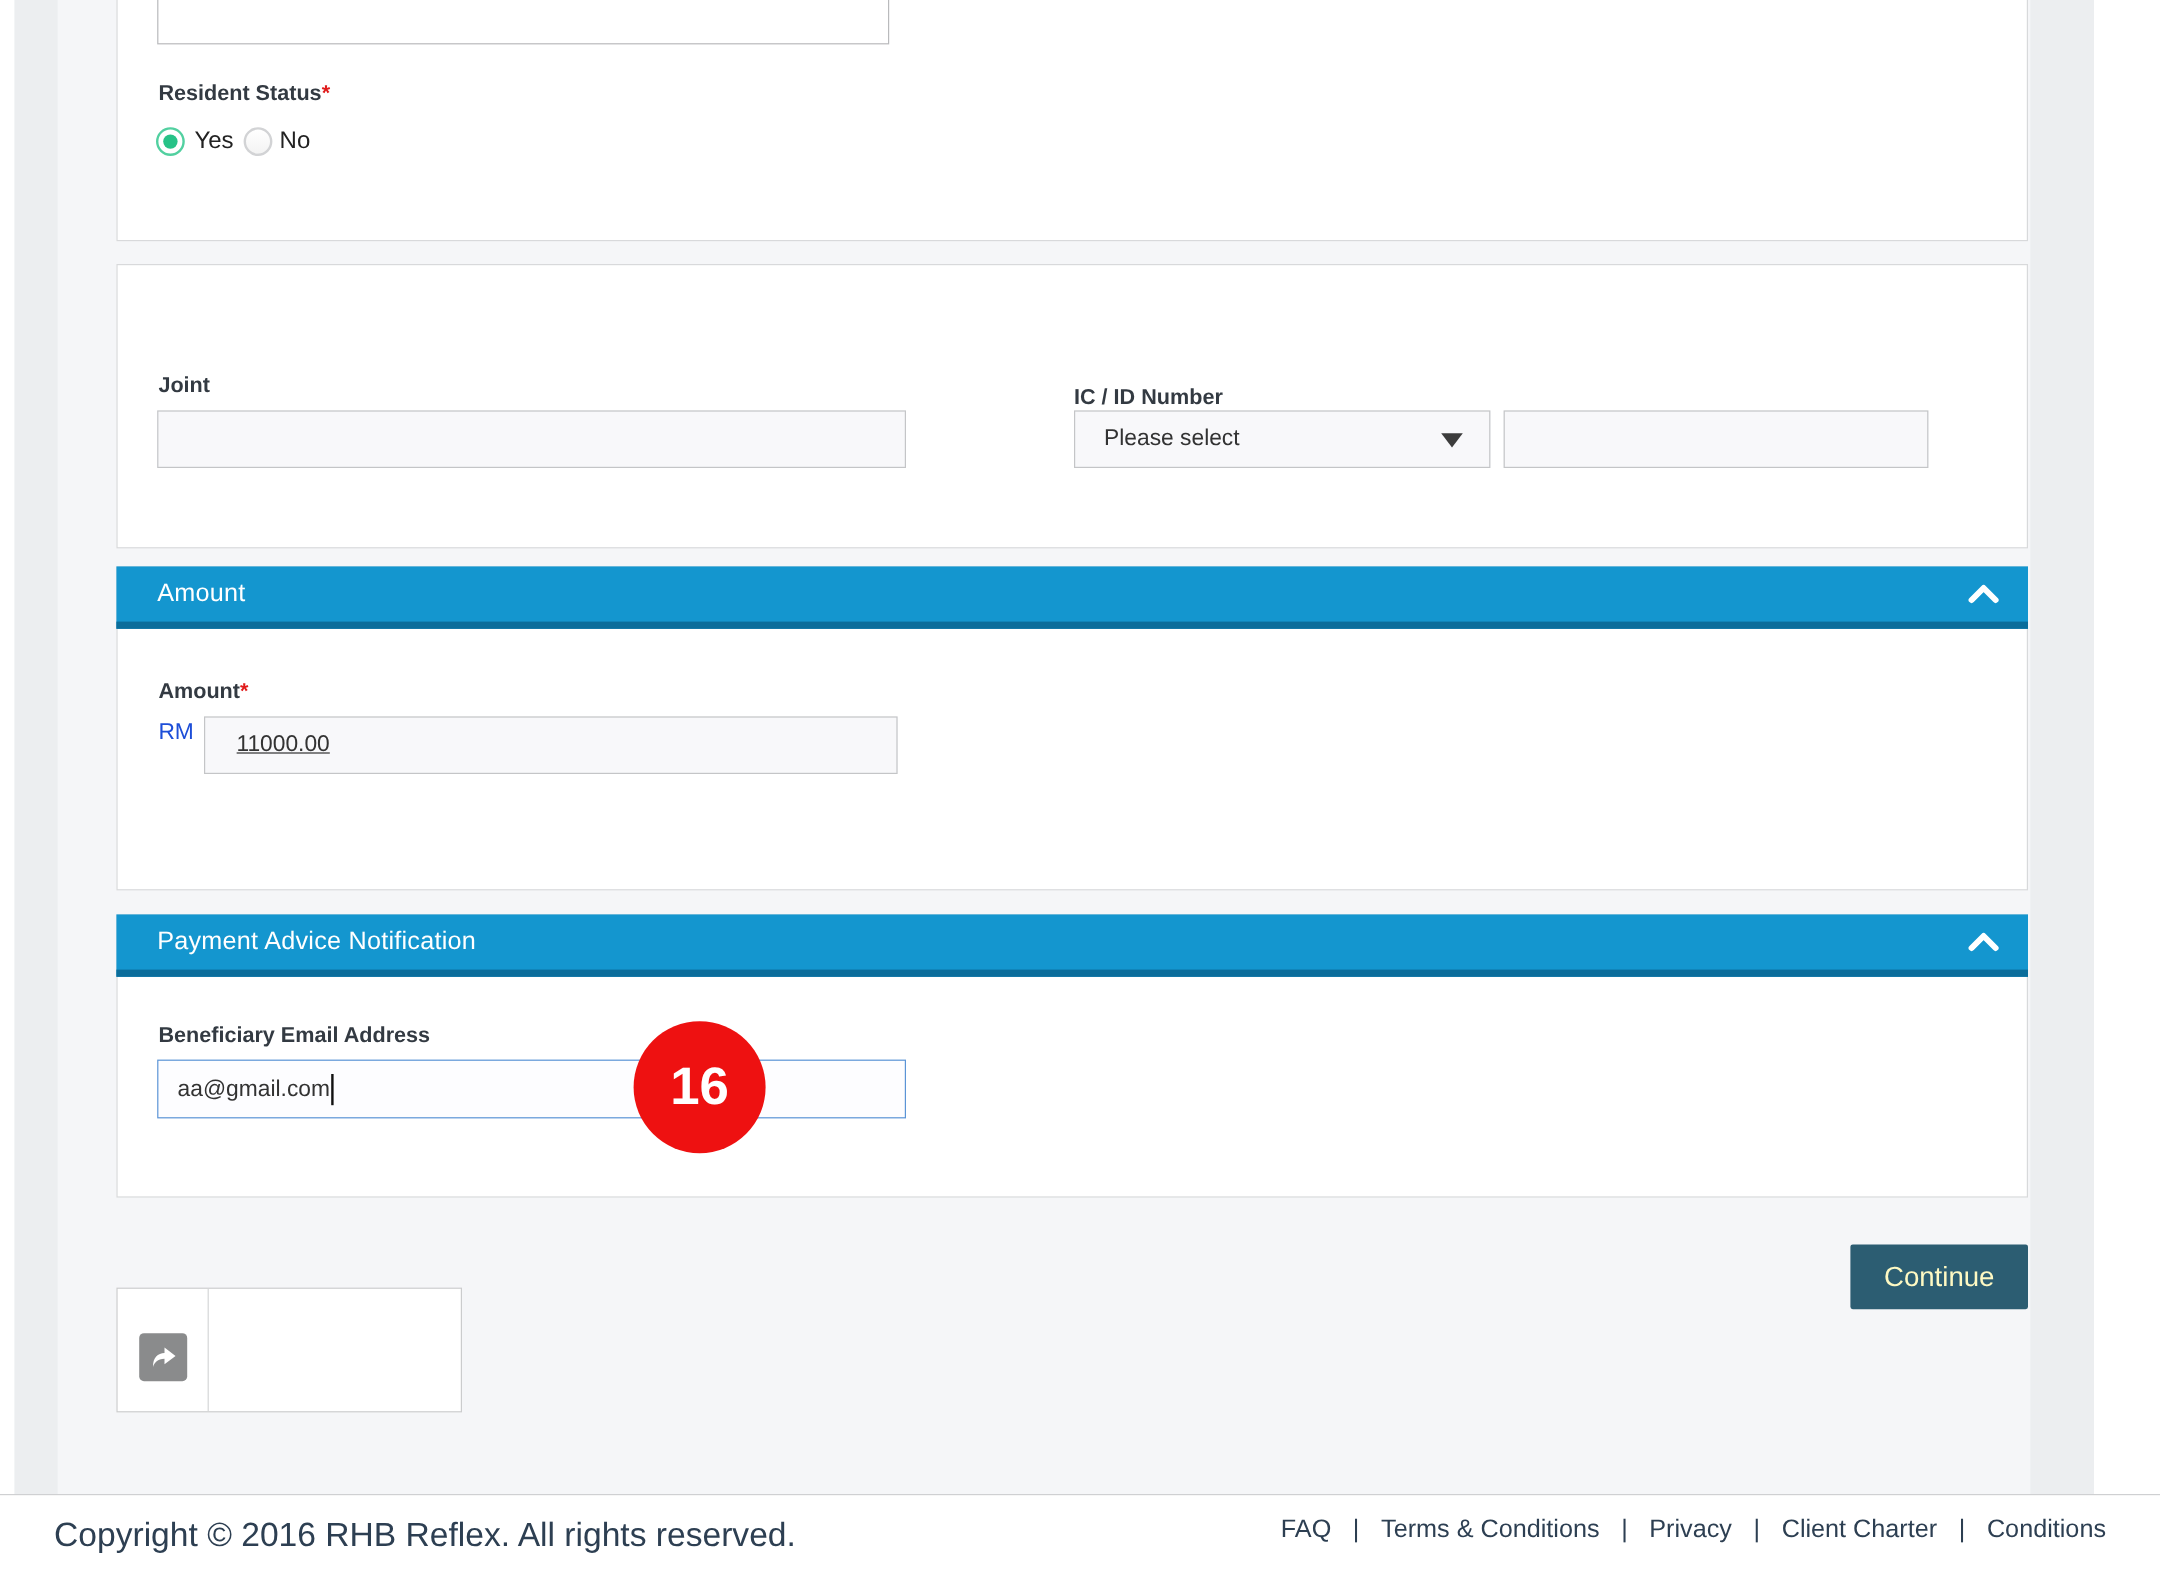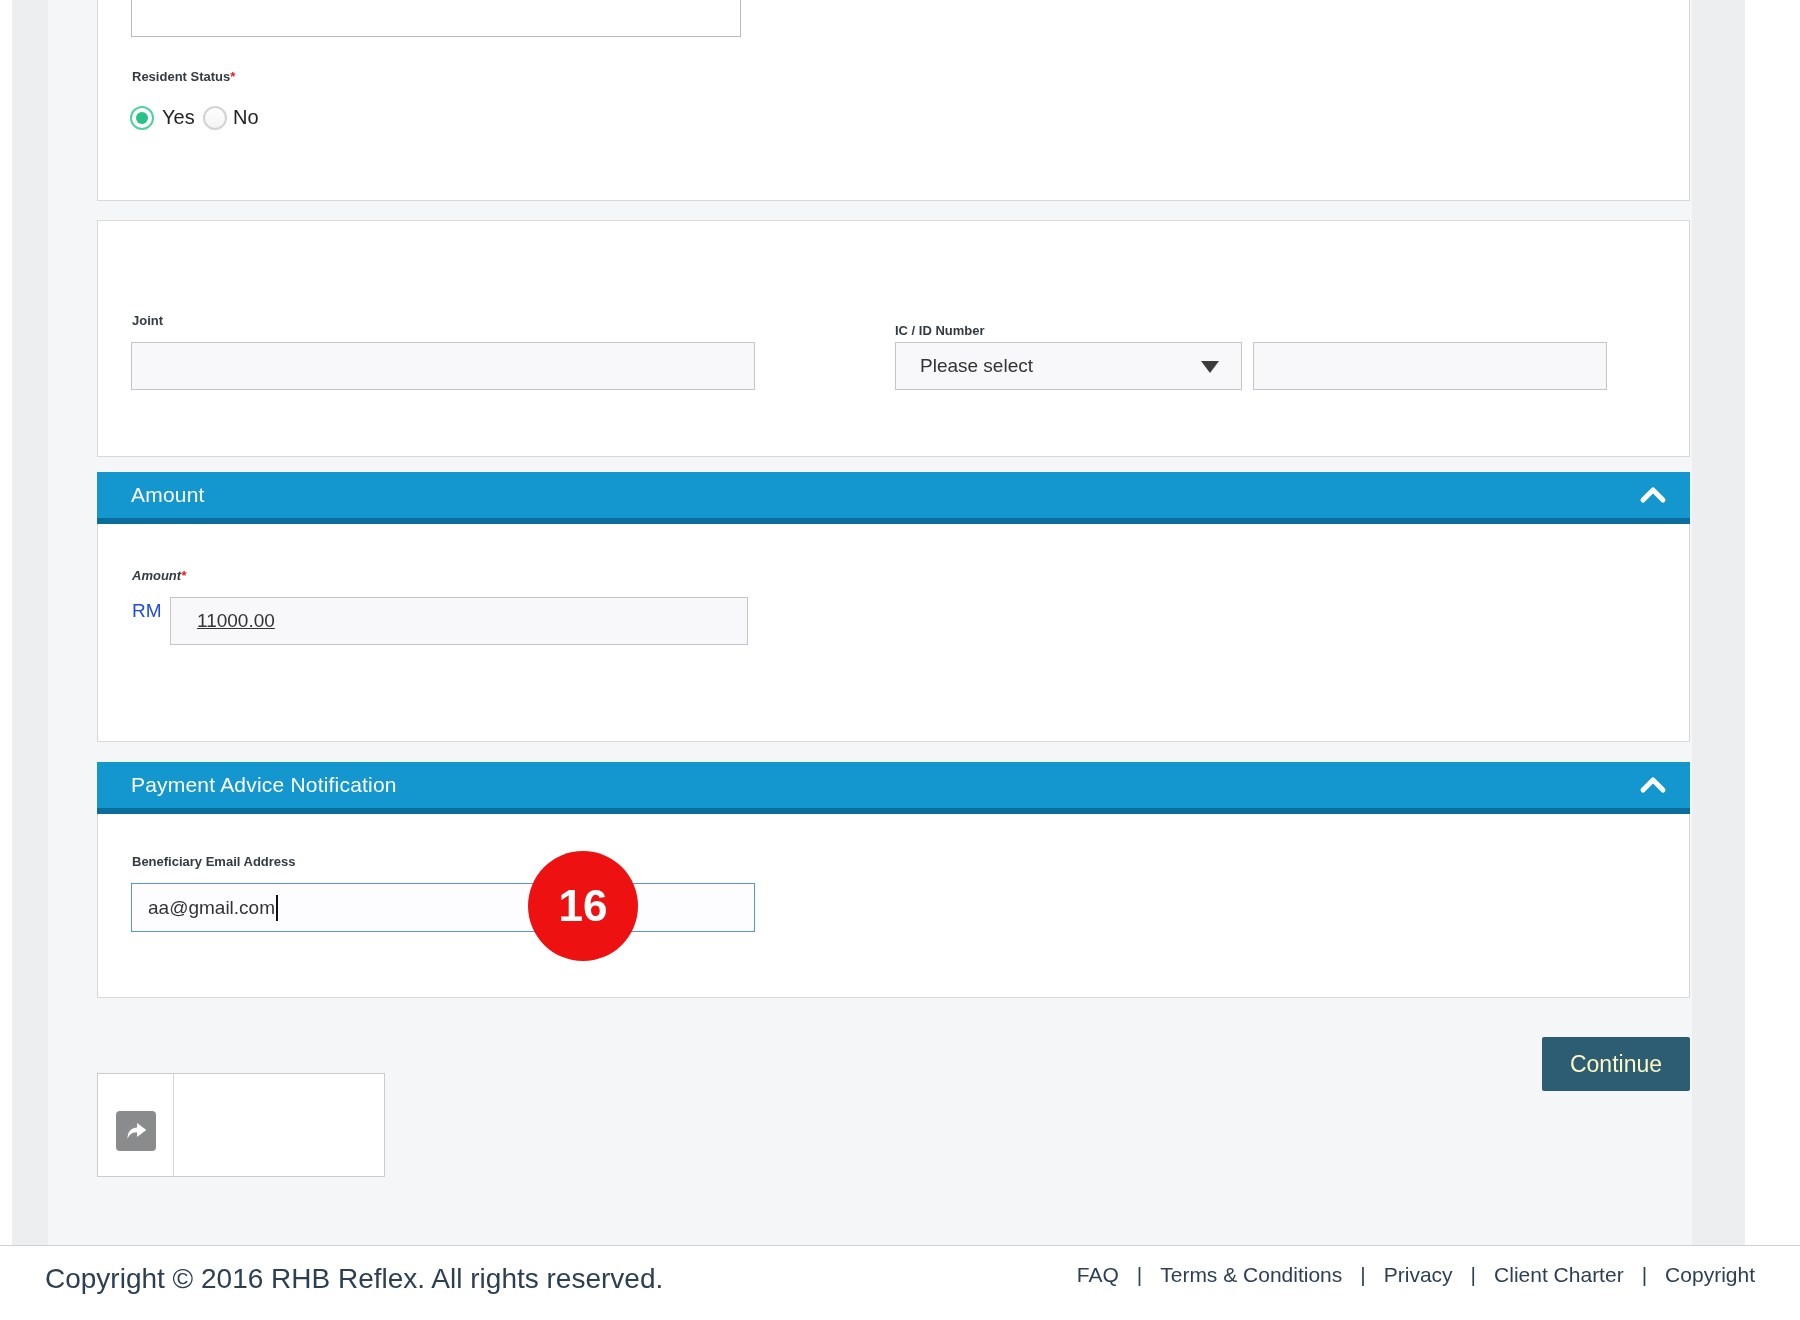--- a/index.html
+++ b/index.html
@@ -20,21 +20,21 @@
   .page-col{position:absolute;left:12px;top:0;width:1733px;height:1245px;background:#eceef0;}
   .content-col{position:absolute;left:48px;top:0;width:1644px;height:1245px;background:#f5f6f8;}
   .panel{position:absolute;left:97px;width:1593px;background:#fff;border:1px solid #d8d9db;box-sizing:border-box;}
   .section-header{
     position:absolute;left:97px;width:1593px;height:46px;box-sizing:content-box;
     background:var(--accent-blue);border-bottom:6px solid var(--accent-blue-dark);
     display:flex;align-items:center;z-index:3;cursor:pointer;
   }
   .hdr-title{color:#fff;font-size:21px;padding-left:34px;letter-spacing:.2px;}
   .chev{position:absolute;right:22px;top:50%;margin-top:-12px;width:30px;height:24px;}
-  .lbl{position:absolute;font-size:13px;font-weight:bold;color:var(--label-text);line-height:22px;white-space:nowrap;}
+  .lbl{position:absolute;font-size:18px;font-weight:bold;color:var(--label-text);line-height:22px;white-space:nowrap;}
   .req{color:#e01b1b;font-weight:bold;}
   .plain{position:absolute;font-size:19px;color:#1d4ed8;line-height:22px;white-space:nowrap;}
   .tinput{
     position:absolute;box-sizing:border-box;border:1px solid #c4c5c7;background:#f8f8fa;
     font-family:"Liberation Sans",sans-serif;font-size:19px;color:#333;padding:0 16px;outline:none;text-decoration:underline;
   }
   .selectbox{
     position:absolute;box-sizing:border-box;border:1px solid #c4c5c7;background:#f8f8fa;
     display:flex;align-items:center;cursor:pointer;
   }
@@ -109,21 +109,21 @@
   </div>
   <input class="tinput" style="left: 1253px; top: 342px; width: 354px; height: 48px;" value="">
 
   <div class="panel" style="top:472px;height:270px;"></div>
   <div class="section-header" style="top:472px;">
     <span class="hdr-title">Amount</span>
     <svg class="chev" viewBox="0 0 30 24">
       <polyline points="5,17 15,7 25,17" fill="none" stroke="#fff" stroke-width="5" stroke-linecap="round" stroke-linejoin="round"></polyline>
     </svg>
   </div>
-  <div class="lbl" style="left:132px;top:565px;font-style:italic;"><span>Amount</span><span class="req">*</span></div>
+  <div class="lbl" style="left:132px;top:565px;"><span>Amount</span><span class="req">*</span></div>
   <div class="plain" style="left:132px;top:600px;">RM</div>
   <input class="tinput" style="left: 170px; top: 597px; width: 578px; height: 48px; padding-left: 26px;" value="11000.00">
 
   <div class="panel" style="top:762px;height:236px;"></div>
   <div class="section-header" style="top:762px;">
     <span class="hdr-title">Payment Advice Notification</span>
     <svg class="chev" viewBox="0 0 30 24">
       <polyline points="5,17 15,7 25,17" fill="none" stroke="#fff" stroke-width="5" stroke-linecap="round" stroke-linejoin="round"></polyline>
     </svg>
   </div>
@@ -150,16 +150,16 @@
     <div class="copyright">Copyright © 2016 RHB Reflex. All rights reserved.</div>
     <div class="footer-links">
       <a>FAQ</a>
       <span class="fsep">|</span>
       <a>Terms &amp; Conditions</a>
       <span class="fsep">|</span>
       <a>Privacy</a>
       <span class="fsep">|</span>
       <a>Client Charter</a>
       <span class="fsep">|</span>
-      <a>Copyright</a>
+      <a>Conditions</a>
     </div>
   </div>
 </div>
 
 </body></html>

